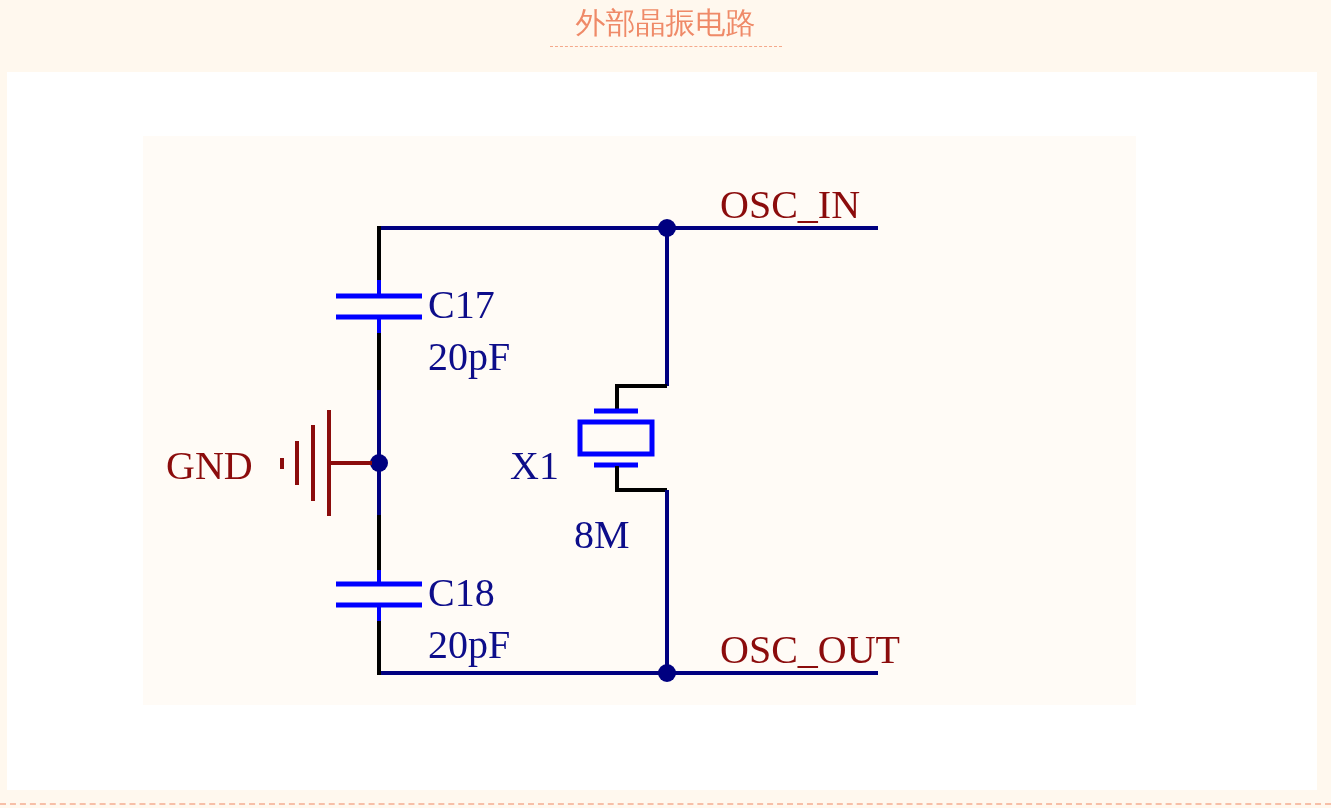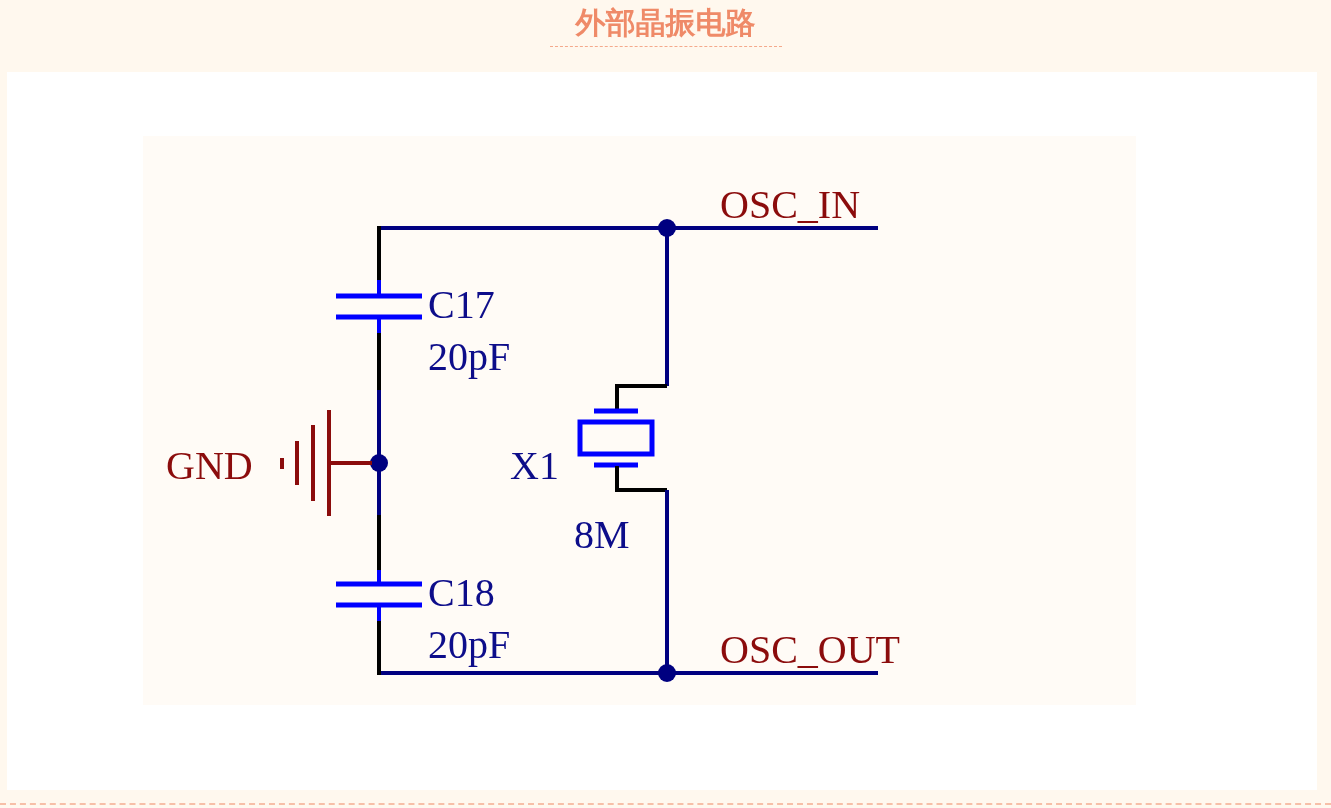--- a/index.html
+++ b/index.html
@@ -11,21 +11,20 @@
   }
   .title-wrap {
     position: absolute; left: 0; top: 0; width: 1331px; height: 70px;
     text-align: center;
   }
   .title {
     display: inline-block; margin-top: 4px;
     color: #ef8a68; font-size: 30px; line-height: 38px;
     padding: 0 26px 4px 26px;
     border-bottom: 1px dashed #f4a98c;
-    font-weight: bold;
   }
   .panel {
     position: absolute; left: 7px; top: 72px; width: 1310px; height: 718px;
     background: #ffffff;
   }
   .schematic-bg {
     position: absolute; left: 143px; top: 136px; width: 993px; height: 569px;
     background: #fffbf6;
   }
   svg.schem { position: absolute; left: 0; top: 0; }

